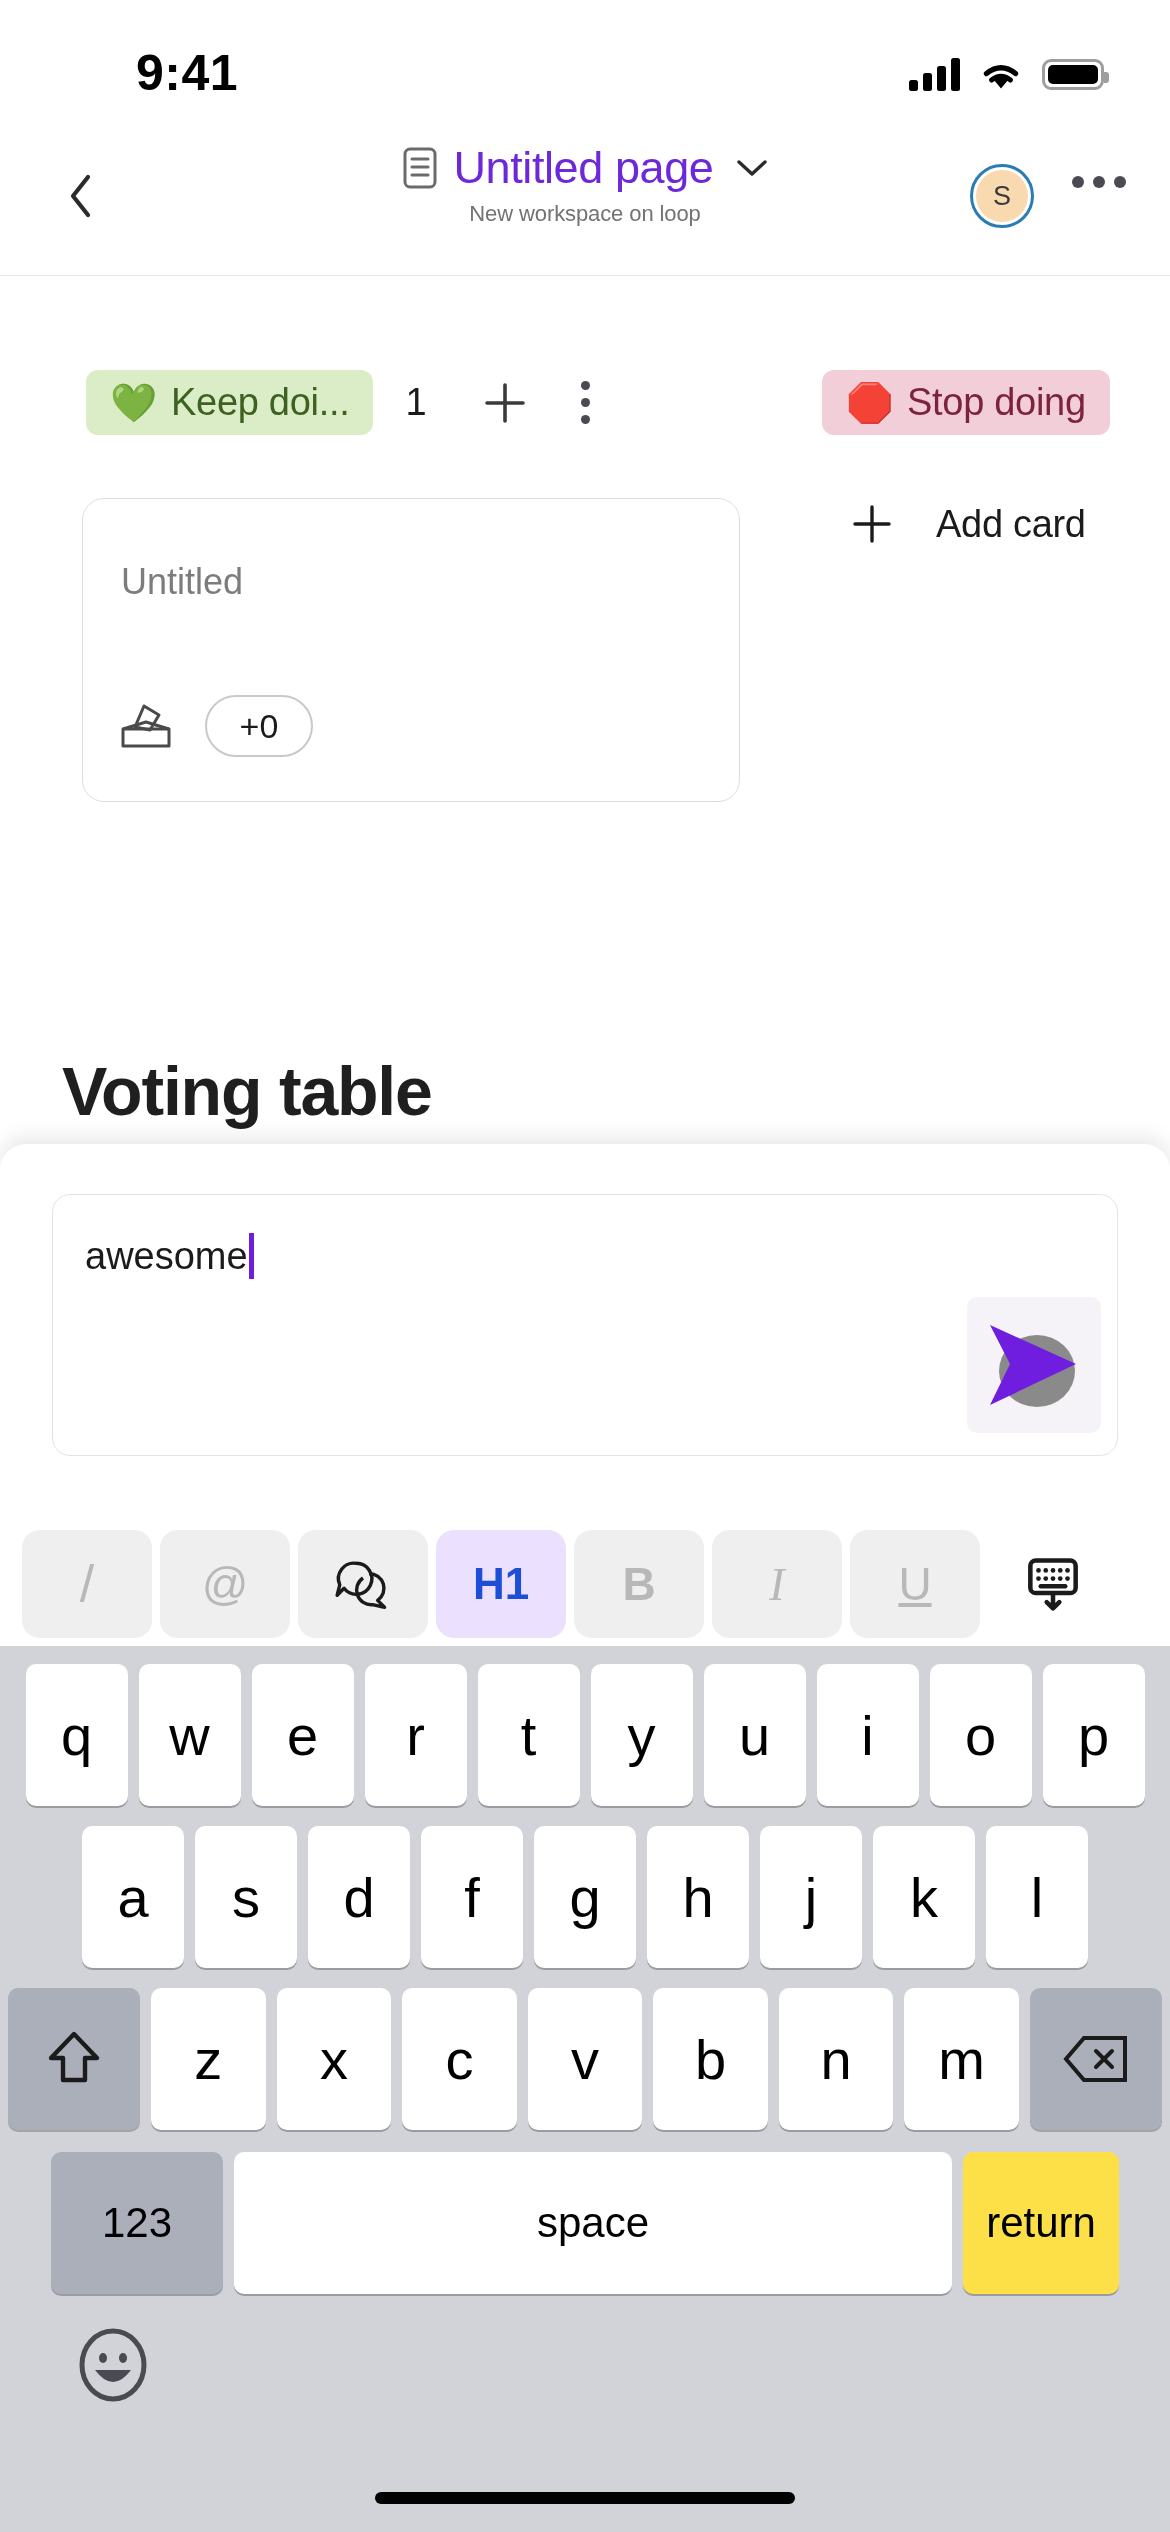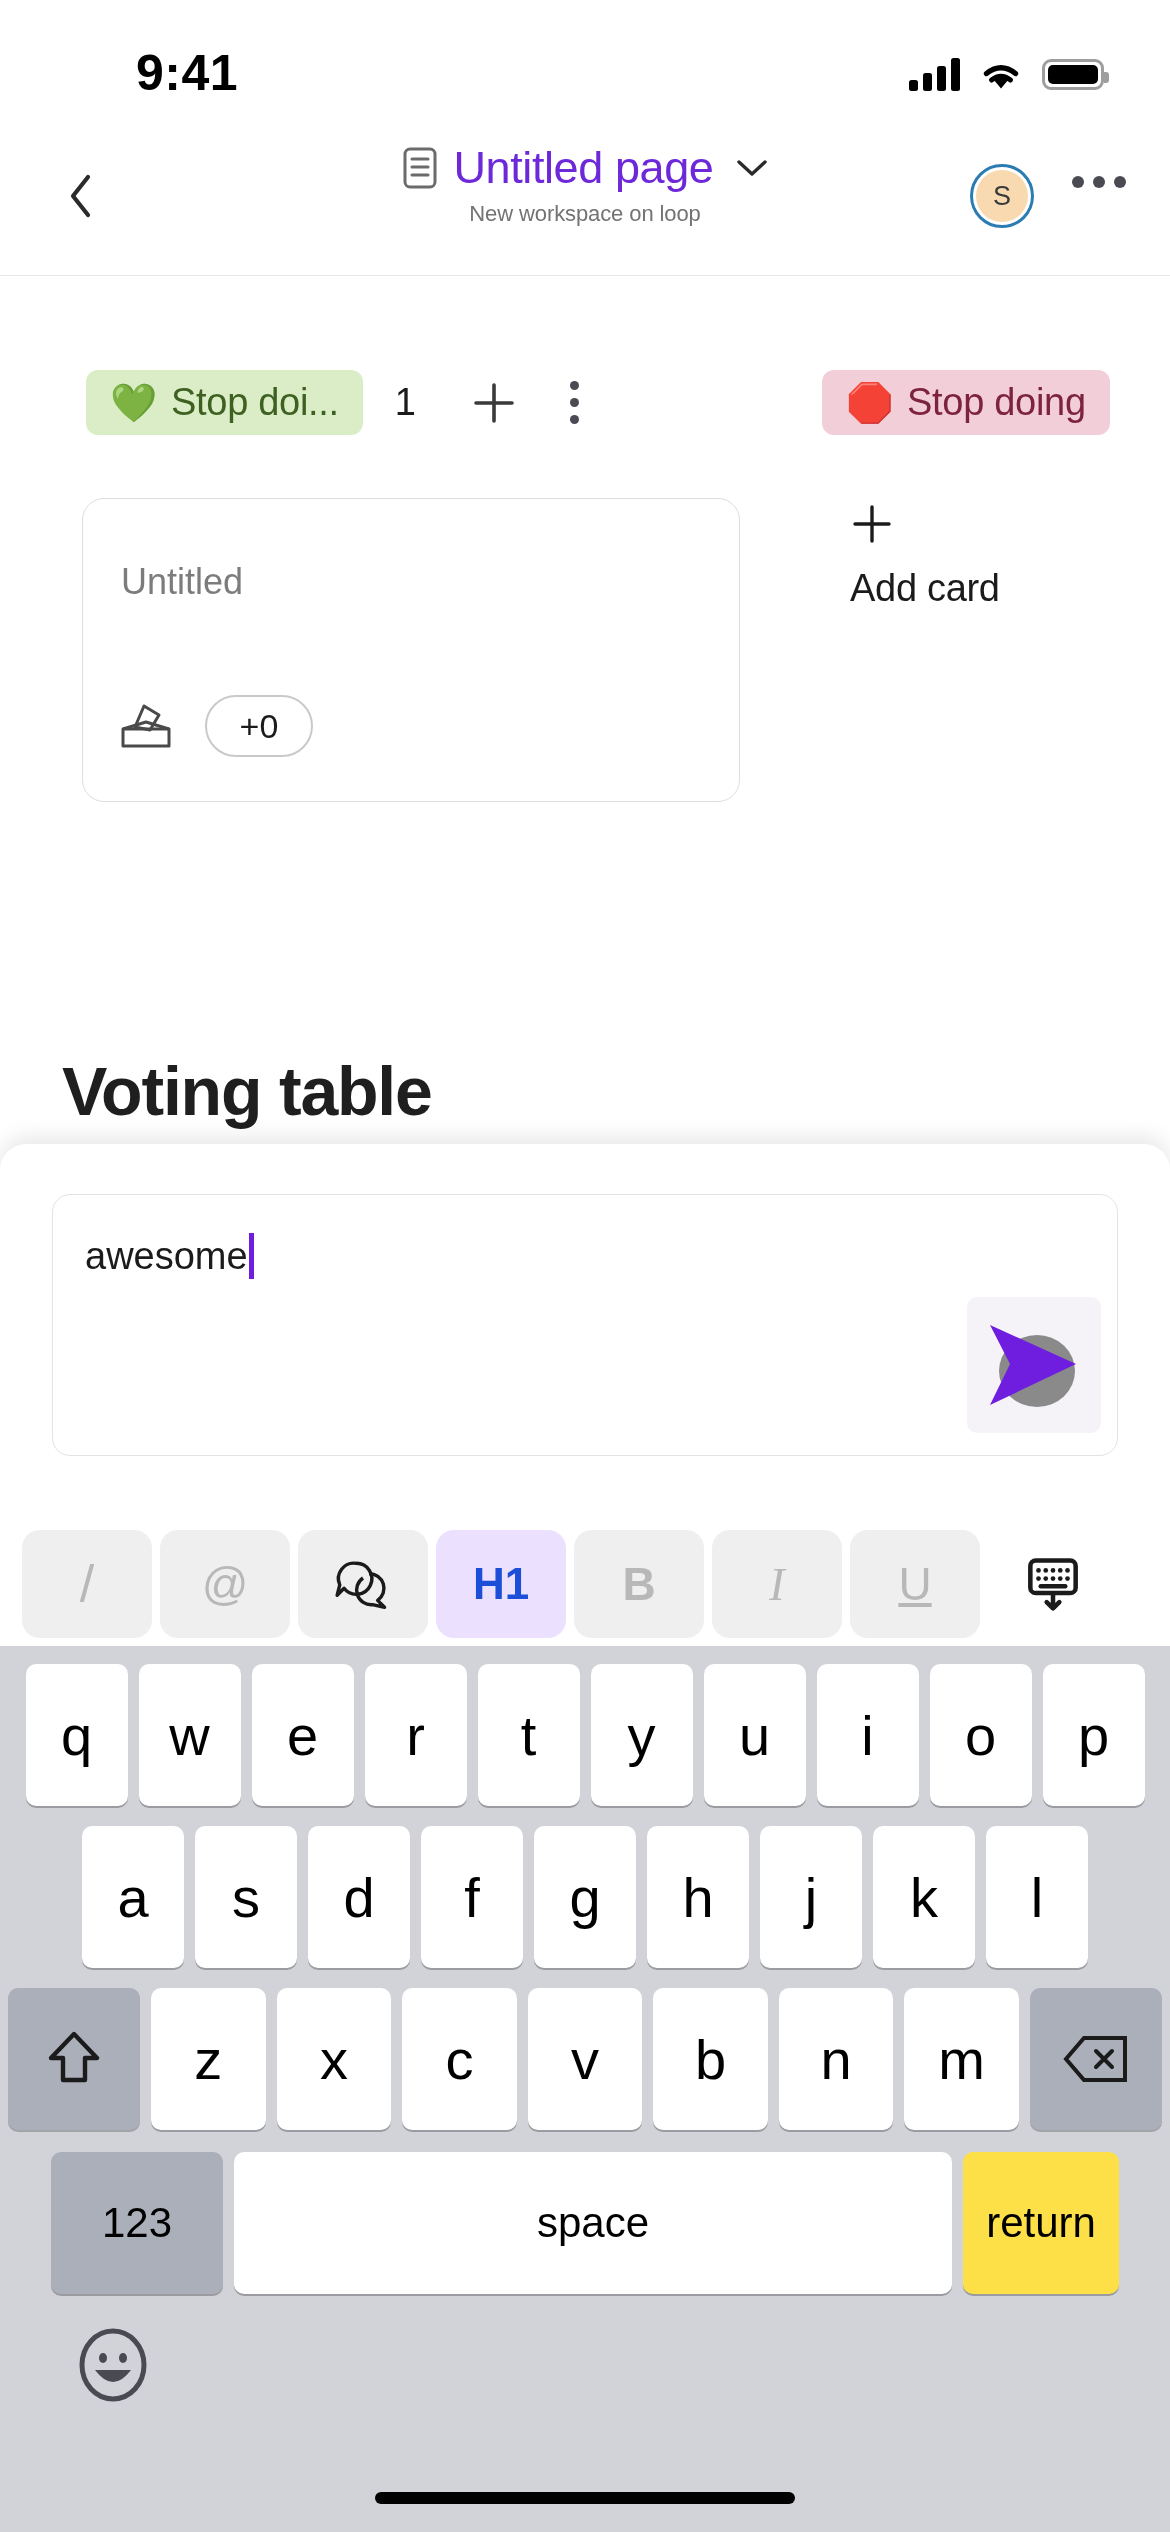--- a/index.html
+++ b/index.html
@@ -92,22 +92,22 @@
   .card-title { position:absolute; left:38px; top:62px; font-size:36px; color:#7c7c7c;text-align:center; }
   .card-foot { position:absolute; left:36px; bottom:44px; display:flex; align-items:center; gap:32px; }
   .ballot { width:54px; height:48px; }
   .votepill {
     min-width:108px; height:62px; border:2.4px solid #c9c9c9; border-radius:32px;
     display:flex; align-items:center; justify-content:center;
     font-size:34px; color:#1b1b1b; padding:0 22px;
   }
 
   .addcard {
-    position:absolute; display:flex; gap:21px;
-    font-size:38px; color:#1b1b1b; letter-spacing:-0.3px; white-space:nowrap;flex-direction:column;
+    position:absolute; display:flex; align-items:center; gap:42px;
+    font-size:38px; color:#1b1b1b; letter-spacing:-0.3px; white-space:nowrap;
   }
   .addcard .plus-ic { width:44px; height:44px; }
 
   .voting-heading {
     position:absolute; left:62px; top:1052px;
     font-size:68px; font-weight:700; color:#1f1f1f; letter-spacing:-1.2px;
   }
 
   
   .sheet {
@@ -231,21 +231,21 @@
         <span></span>
         <span></span>
     </div>
   </div>
 
   <div class="board">
 
     <div class="col-head" style="left:86px; top:94px;">
       <div class="chip green">
         <span class="emo">💚</span>
-        <span>Stop doi...</span>
+        <span>Keep doi...</span>
       </div>
       <span class="count">1</span>
       <div class="col-actions">
         <svg class="plus-ic" viewBox="0 0 48 48">
           <line x1="24" y1="6" x2="24" y2="42" stroke="#3a3a3a" stroke-width="3.6" stroke-linecap="round"></line>
           <line x1="6" y1="24" x2="42" y2="24" stroke="#3a3a3a" stroke-width="3.6" stroke-linecap="round"></line>
         </svg>
         <div class="kebab">
             <span></span>
             <span></span>

